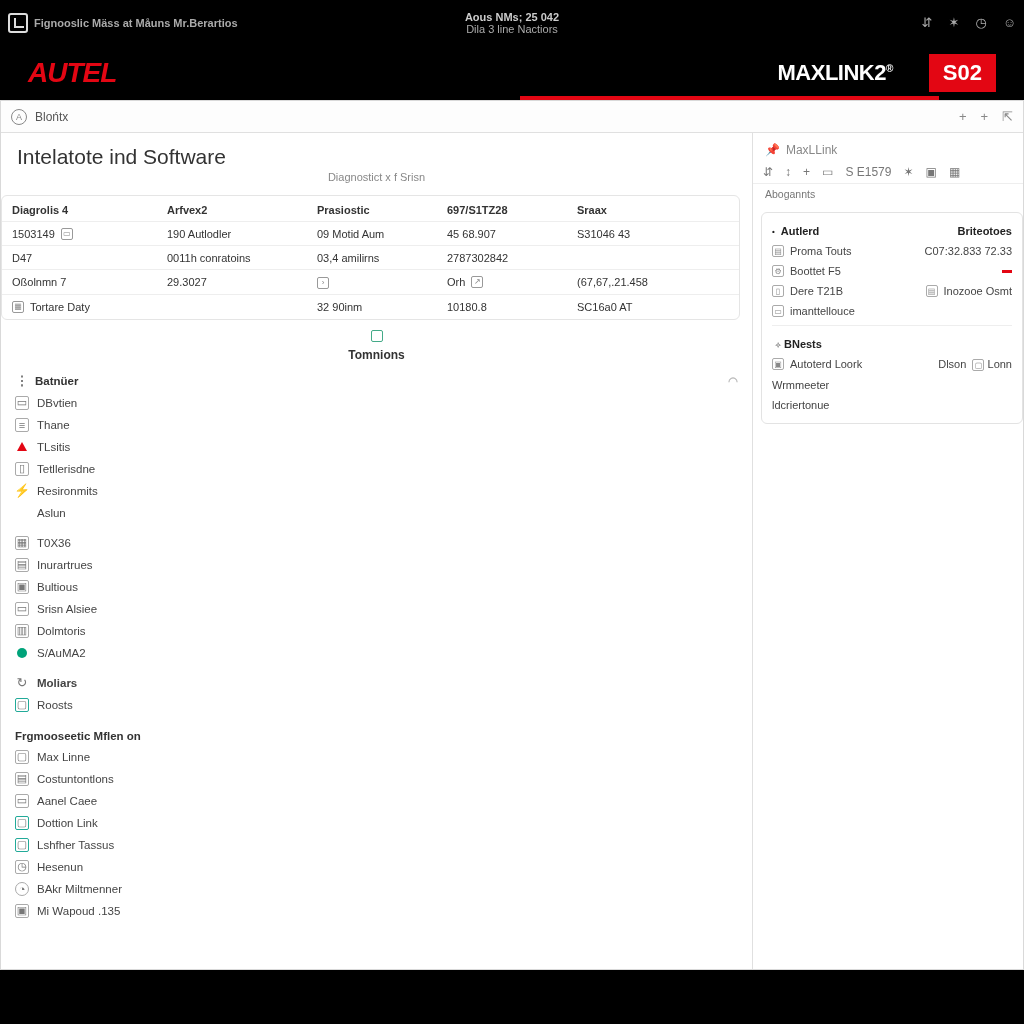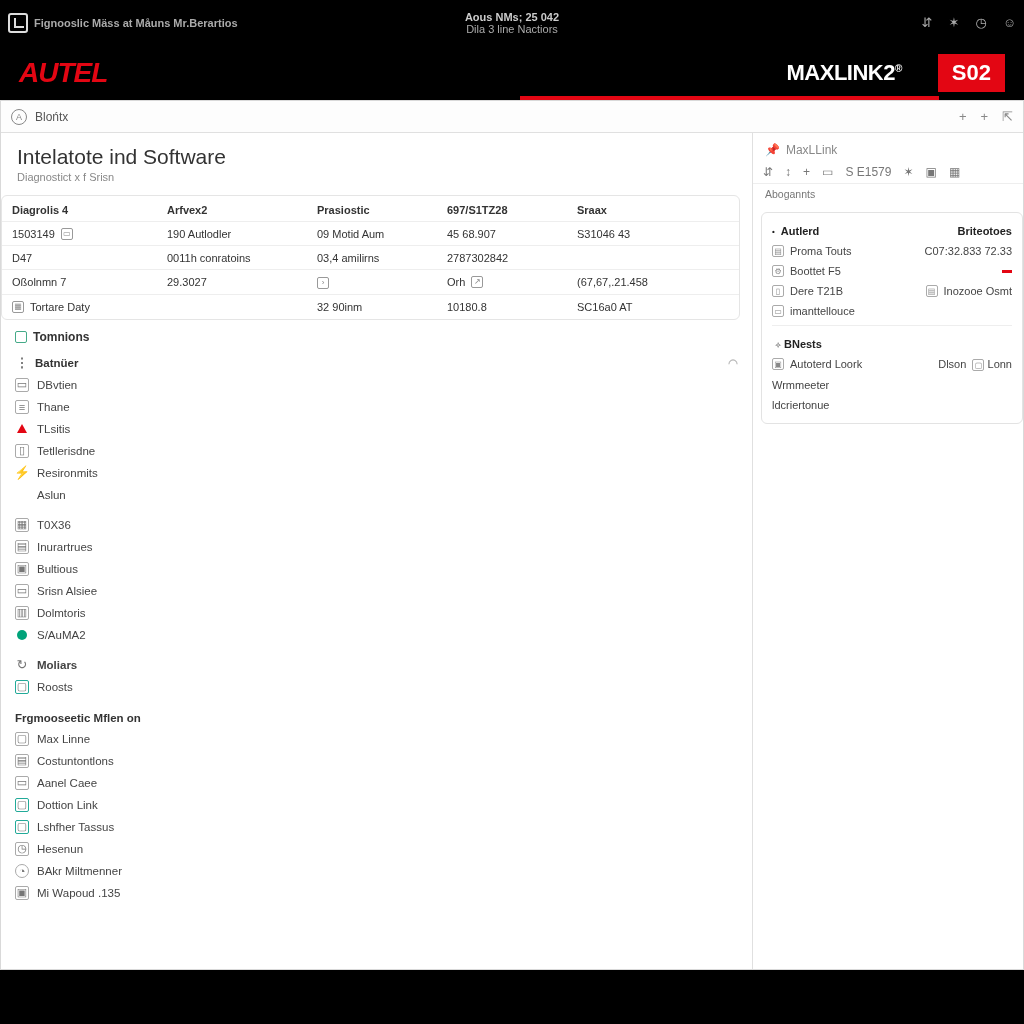--- a/index.html
+++ b/index.html
@@ -10,21 +10,21 @@
 .titlebar { height:45px; background:#000; color:#aaa; display:flex; align-items:center; padding:0 8px; font-size:11px; }
 .titlebar .left-box { display:flex; align-items:center; gap:6px;font-weight:bold; }
 .titlebar .file-icon { width:20px; height:20px; border:2px solid #ddd; border-radius:3px; position:relative; }
 .titlebar .file-icon::after { content:""; position:absolute; top:3px; left:4px; width:8px; height:8px; border-bottom:2px solid #ddd; border-left:2px solid #ddd; }
 .titlebar .center { position:absolute; left:50%; transform:translateX(-50%); text-align:center; color:#ccc; font-weight:600; }
 .titlebar .center .line2 { font-weight:400; color:#aaa; }
 .titlebar .right-icons { margin-left:auto; display:flex; gap:16px; color:#aaa; font-size:13px; }
 .titlebar .right-icons span { cursor:pointer; }
 
 
-.brandbar { height:55px; background:#000; display:flex; align-items:center; padding:0 19px; position:relative; }
+.brandbar { height:55px; background:#000; display:flex; align-items:center; padding:0 28px; position:relative; }
 .brandbar .autel { font-size:28px; font-weight:800; color:#e30613; font-style:italic; letter-spacing:-1px; }
 .brandbar .maxlink { margin-left:auto; display:flex; align-items:center; }
 .brandbar .maxlink-text { color:#fff; font-size:22px; font-weight:800; letter-spacing:-0.5px; }
 .brandbar .maxlink-text .reg { font-size:10px; vertical-align:super; }
 .brandbar .s-badge { background:#e30613; color:#fff; font-size:22px; font-weight:800; padding:6px 14px; margin-left:36px; }
 .brandbar .red-under { position:absolute; bottom:0; left:520px; right:85px; height:4px; background:#e30613; }
 
 
 .workspace { flex:1; background:#fff; display:flex; flex-direction:column; border:1px solid #d9d9d9; }
 
@@ -34,35 +34,35 @@
 .toolbar .right-icons { margin-left:auto; display:flex; gap:14px; color:#888; font-size:13px; }
 
 
 .columns { flex:1; display:flex; }
 .main-col { flex:1; display:flex; flex-direction:column; border-right:1px solid #e0e0e0; overflow:hidden; }
 .side-col { width:270px; display:flex; flex-direction:column; }
 
 
 .page-head { padding:12px 16px 4px 16px; }
 .page-head h1 { font-size:21px; font-weight:400; color:#333; }
-.page-head .sub { font-size:11px; color:#888; margin-top:2px; }
+.page-head .sub { font-size:11px; color:#888; margin-top:2px;text-align:center; }
 
 
 .grid { margin:8px 12px 0 0; border:1px solid #e5e5e5; border-radius:6px; font-size:11px; color:#333; }
 .grid-row { display:flex; border-bottom:1px solid #eee; padding:5px 10px; align-items:center; min-height:24px; }
 .grid-row:last-child { border-bottom:none; }
 .grid-row.head { font-weight:600; color:#333; padding-top:8px; }
 .gc1 { width:155px; display:flex; align-items:center; gap:6px; }
 .gc2 { width:150px; }
 .gc3 { width:130px; }
 .gc4 { width:130px; display:flex; align-items:center; gap:6px; }
 .gc5 { width:100px; text-align:left; }
 .mini-ic { width:12px; height:12px; border:1px solid #999; border-radius:2px; font-size:8px; display:inline-flex; align-items:center; justify-content:center; color:#888; }
 
-.section-row { margin:4px 12px 0 12px; font-size:12px; font-weight:600; color:#333; padding:6px 2px; display:flex; align-items:center; gap:6px; }
+.section-row { margin:4px 12px 0 12px; font-size:12px; font-weight:600; color:#333; padding:6px 2px; display:flex; align-items:center; gap:6px;flex-direction:column; }
 .section-row .sq { width:12px; height:12px; border:1.5px solid #4a8; border-radius:2px; }
 
 
 .navlist { margin:0 12px 8px 12px; font-size:11.5px; color:#444; }
 .navhead { font-weight:600; color:#333; padding:6px 2px 4px 2px; display:flex; align-items:center; gap:6px; }
 .navitem { padding:4px 2px; display:flex; align-items:center; gap:8px; cursor:pointer; }
 .ni-ic { width:14px; height:14px; display:inline-flex; align-items:center; justify-content:center; color:#777; font-size:11px; border:1px solid #aaa; border-radius:2px; }
 .ni-ic.round { border-radius:50%; }
 .ni-ic.noborder { border:none; font-size:13px; }
 .ni-ic.tri { border:none; }

